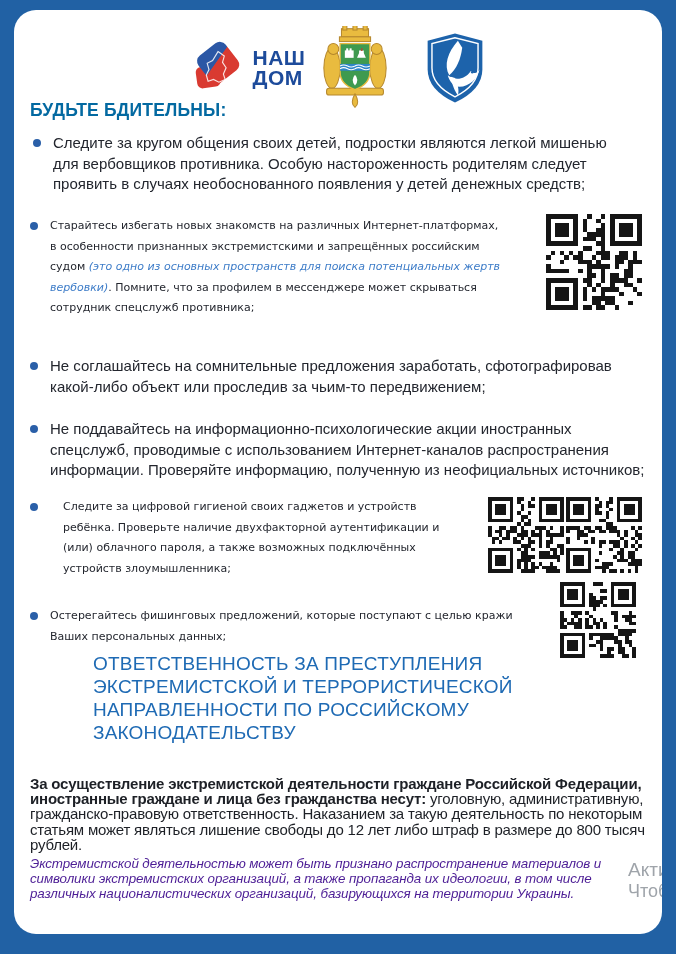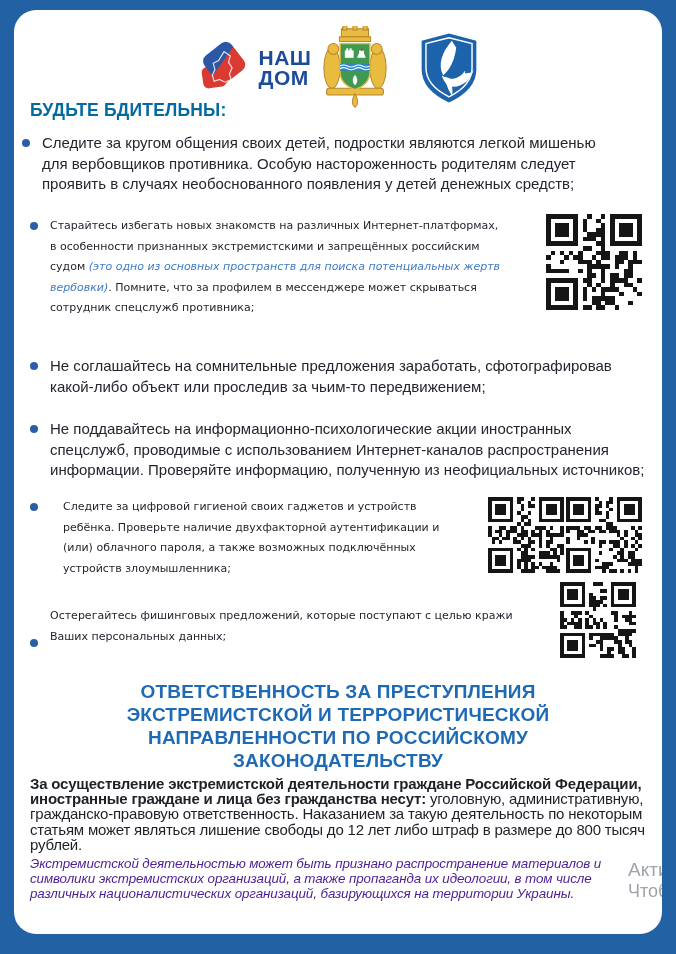--- a/index.html
+++ b/index.html
@@ -15,21 +15,21 @@
     position: absolute;
     left: 14px; top: 10px;
     width: 648px; height: 924px;
     background: #ffffff;
     border-radius: 22px;
     overflow: hidden;
   }
   
   .logos {
     position: absolute; top: 12px; left: 6px; right: 0; height: 92px;
-    display: flex; justify-content: center; align-items: center; gap: 10px;
+    display: flex; justify-content: center; align-items: center; gap: 16px;
   }
   .logo-nashdom { display: flex; align-items: center; gap: 8px; }
   .nd-text {
     color: #1d4b9b; font-weight: bold; font-size: 21px; line-height: 20px;
     letter-spacing: 0.5px; font-family: "Liberation Sans", sans-serif;
   }
   .coat-wrap { width: 68px; height: 84px; }
   .shield-wrap { width: 72px; height: 76px; margin-left: 14px; }
   
   .title {
@@ -37,37 +37,37 @@
     font-size: 17.5px; font-weight: 800; color: #0369a1; letter-spacing: 0.2px;
   }
   .bullet { position: absolute; display: flex; }
   .dot {
     flex: 0 0 auto; width: 8px; height: 8px; border-radius: 50%;
     background: #2a5fa8; margin-top: 6px;
   }
   .btxt { margin-left: 12px; color: #23262e; }
   .b1, .b3, .b4 { font-family: "Liberation Sans", sans-serif; font-size: 15px; line-height: 20.5px; }
   .b2, .b5, .b6 { font-family: "DejaVu Sans", sans-serif; font-size: 11px; line-height: 20.5px; }
-  .b1 { top: 123px; left: 8px; width: 596px; }
+  .b1 { top: 123px; left: 19px; width: 596px; }
   .b2 { top: 206px; left: 16px; width: 478px; }
   .b3 { top: 346px; left: 16px; width: 606px; }
   .b4 { top: 409px; left: 16px; width: 624px; }
   .b5 { top: 487px; left: 16px; width: 440px; gap: 13px; }
-  .b6 { top: 596px; left: 16px; width: 510px; align-items: flex-end; }
+  .b6 { top: 596px; left: 16px; width: 510px; }
   .italic-blue { font-style: italic; color: #3d7cc8; }
   .qr { position: absolute; background: #fff; }
   .qr svg { width: 100%; height: 100%; display: block; }
   .qr1 { left: 532px; top: 204px; width: 96px; height: 96px; }
   .qr2 { left: 474px; top: 487px; width: 76px; height: 76px; }
   .qr3 { left: 552px; top: 487px; width: 76px; height: 76px; }
   .qr4 { left: 546px; top: 572px; width: 76px; height: 76px; }
   .section-heading {
-    position: absolute; top: 670px; left: 50%; transform: translateX(-50%);
-    width: 490px; text-align: center;
-    font-size: 19px; line-height: 23px; font-weight: 700; color: #1e6ab4;
+    position: absolute; top: 642px; left: 50%; transform: translateX(-50%);
+    width: 490px; 
+    font-size: 19px; line-height: 23px; font-weight: 400; color: #1e6ab4;
     letter-spacing: 0.2px;
   }
   .law {
     position: absolute; top: 766px; left: 16px; width: 622px;
     font-size: 15px; line-height: 15.2px; color: #1d2026; letter-spacing: -0.2px;
   }
   .law b { font-weight: 700; }
   .law-italic {
     position: absolute; top: 847px; left: 16px; width: 606px;
     font-style: italic; font-size: 13.4px; line-height: 14.8px;

